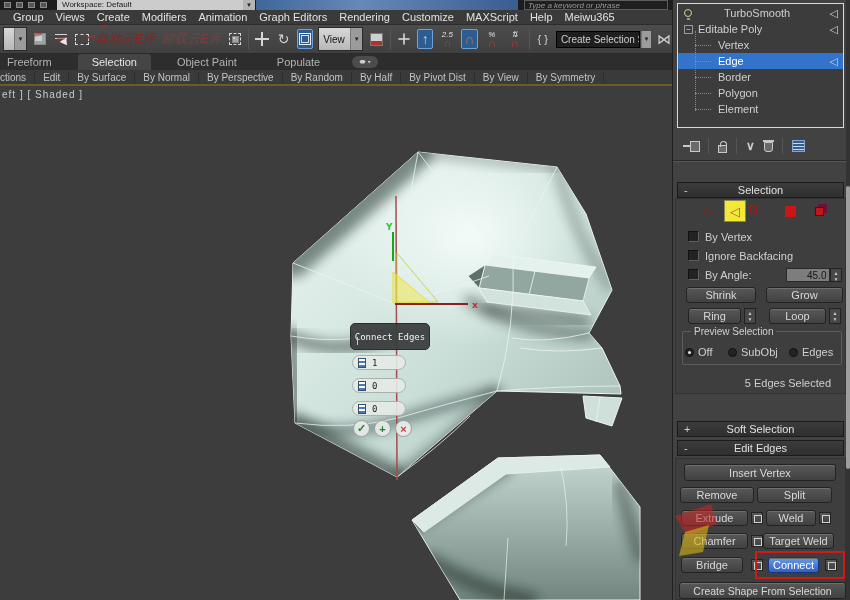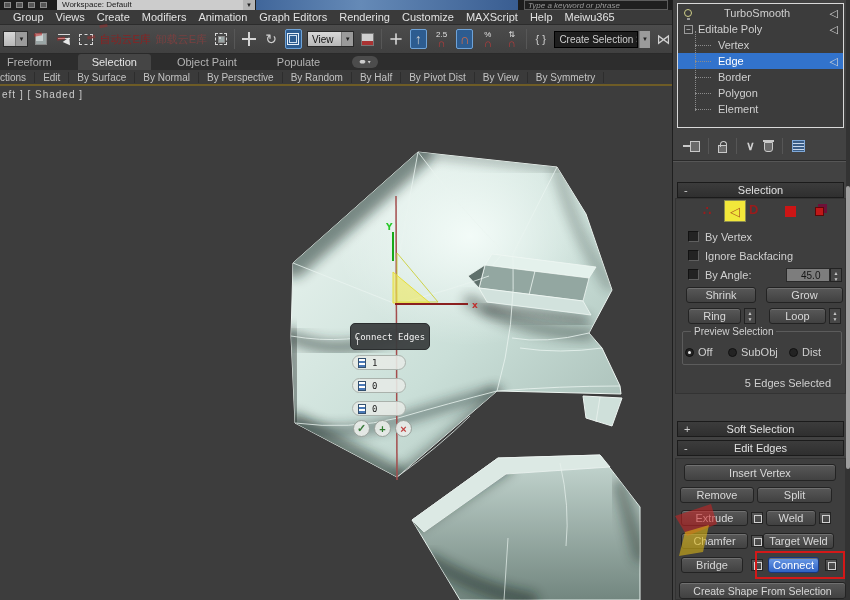--- a/index.html
+++ b/index.html
@@ -26,43 +26,43 @@
   .menu-item { color:#e2e2e2; font-size:11px; white-space:nowrap; cursor:default; }
 
   
   #toolbar { position:absolute; left:0; top:25px; width:672px; height:29px;
              background:linear-gradient(#4c4c4c,#404040); display:flex; align-items:center; gap:5px;
              padding-left:3px; border-bottom:1px solid #2a2a2a; }
   .tb-sep { width:1px; height:20px; background:#2c2c2c; border-right:1px solid #575757; }
   .tb-ico { width:20px; height:20px; display:flex; align-items:center; justify-content:center;
             color:#d0d0d0; font-size:14px; position:relative; }
   .tb-active { background:#2d5c90; border:1px solid #6fa3d8; border-radius:2px; }
-  .combo-light { height:16px; background:linear-gradient(#d8d8d8,#b8b8b8); border:1px solid #2a2a2a;
+  .combo-light { height:24px; background:linear-gradient(#d8d8d8,#b8b8b8); border:1px solid #2a2a2a;
                  color:#111; font-size:10px; display:flex; align-items:center; padding-left:4px; gap:3px; }
   .combo-arrow { width:12px; height:100%; background:#9b9b9b; color:#222; font-size:6px;
                  display:flex; align-items:center; justify-content:center; border-left:1px solid #777; margin-left:auto; }
   .combo-dark { height:17px; background:#1e1e1e; border:1px solid #000; color:#cfcfcf; font-size:10px;
                 display:flex; align-items:center; padding-left:4px; }
-  .cn-btn { background:none; border:none; font-size:11px; color:#8a2222; white-space:nowrap; cursor:default; }
+  .cn-btn { background:none; border:none; font-size:13px; color:#8a2222; white-space:nowrap; cursor:default;font-style:italic; }
   .cube-ico { width:12px; height:12px; background:#c9d2d2; border:1px solid #888; box-shadow:inset -3px -3px 0 #9aa5a5; }
   .dashed-rect { width:14px; height:11px; border:1px dashed #d8d8d8; }
   .bars { position:relative; width:12px; height:12px; }
   .bars::before { content:""; position:absolute; left:0; top:1px; width:12px; height:8px;
        background:repeating-linear-gradient(180deg,#d8d8d8 0 1px,transparent 1px 4px); }
   .bars::after { content:""; position:absolute; right:-2px; bottom:-1px; width:0; height:0;
        border-left:4px solid transparent; border-right:4px solid transparent; border-top:7px solid #e8e8e8;
        transform:rotate(-35deg); }
   .cross { position:relative; width:14px; height:14px; }
   .cross::before { content:""; position:absolute; left:6px; top:0; width:2px; height:14px; background:#d5d5d5; }
   .cross::after  { content:""; position:absolute; left:0; top:6px; width:14px; height:2px; background:#d5d5d5; }
   .scale-glyph { position:relative; width:12px; height:12px; border:1px solid #e8f0f8; }
   .scale-glyph::after { content:""; position:absolute; right:1px; top:1px; width:6px; height:6px; border:1px solid #cfe0f0; }
   .pivot-ico { width:13px; height:13px; background:#cfcfcf; border:1px solid #777; box-shadow: inset 0 -4px 0 #a33; }
   .snap { display:flex; flex-direction:column; align-items:center; line-height:8px; width:22px; }
-  .snap .lbl { font-size:8px; color:#e0e0e0; }
+  .snap .lbl { font-size:8px; color:#e0e0e0;font-style:italic; }
   .snap .mag { font-size:11px; font-weight:bold; color:#c03a3a; }
   .scribble { position:absolute; left:34px; top:8px; width:8px; height:3px; background:rgba(190,35,35,.55);
       transform:rotate(-10deg);
       box-shadow:22px 8px 0 rgba(190,35,35,.5), 52px 12px 0 rgba(175,45,45,.45), 66px 3px 0 rgba(190,35,35,.35); }
 
   
   #ribbontabs { position:absolute; left:0; top:54px; width:672px; height:16px; background:#2d2d2d;
                 display:flex; align-items:flex-end; gap:12px; }
   .rtab { color:#b2b2b2; font-size:11px; padding:1px 14px; height:16px; display:flex; align-items:center; }
   .rtab.active { background:#454545; color:#e6e6e6; border-radius:3px 3px 0 0; }
@@ -141,21 +141,21 @@
   .red-glyph { color:#9a1c1c; font-weight:bold; }
   .cube3d { position:relative; width:13px; height:13px; }
   .cube3d .back { position:absolute; left:3px; top:0; width:9px; height:9px; background:#6e1038; }
   .cube3d .front { position:absolute; left:0; top:3px; width:9px; height:9px; background:#c01818; border:1px solid #5a0808; }
 
   .chk { position:absolute; width:11px; height:11px; background:#232323;
          border-top:1px solid #121212; border-left:1px solid #121212;
          border-bottom:1px solid #5f5f5f; border-right:1px solid #5f5f5f; }
   .plab { position:absolute; color:#d0d0d0; font-size:11px; white-space:nowrap; }
   .numfield { position:absolute; background:#7d7d7d; border:1px solid #2a2a2a; color:#161616;
-              font-size:10px; padding-left:14px; height:14px; }
+              font-size:10px; padding-left:20px; height:14px; }
   .spinner { position:absolute; width:12px; background:#474747; border:1px solid #222;
              display:flex; flex-direction:column; align-items:center; justify-content:space-between;
              color:#c9c9c9; font-size:5px; line-height:6px; padding:1px 0; }
   .btn3d { position:absolute; background:linear-gradient(#585858,#414141); border:1px solid #232323;
            border-radius:3px; color:#d8d8d8; font-size:11px; display:flex; align-items:center;
            justify-content:center; box-shadow:inset 0 1px 0 #707070; white-space:nowrap; }
   .btn-blue { background:linear-gradient(#6a9ae6,#2f62c4); border:1px solid #16357e; color:#fff; }
   .sbox { position:absolute; width:12px; height:12px; background:linear-gradient(#585858,#414141);
           border:1px solid #232323; }
   .sbox::after { content:""; position:absolute; left:2px; top:2px; width:6px; height:6px; border:1px solid #d0d0d0; }
@@ -495,21 +495,21 @@
       </span>
 
     <div class="grpbox" style="left:9px;top:331px;width:160px;height:34px">
       <span class="gtitle">Preview Selection</span>
     </div>
     <span class="radio on" style="left:12px;top:348px"></span>
     <span class="plab" style="left:25px;top:346px">Off</span>
     <span class="radio" style="left:55px;top:348px"></span>
     <span class="plab" style="left:68px;top:346px">SubObj</span>
     <span class="radio" style="left:116px;top:348px"></span>
-    <span class="plab" style="left:129px;top:346px">Dist</span>
+    <span class="plab" style="left:129px;top:346px">Edges</span>
 
     <div id="selstatus">5 Edges Selected</div>
 
     <div class="rollhead" style="top:421px">
       <span class="mark">+</span>
       <span class="ttl">Soft Selection</span>
     </div>
     <div class="rollhead" style="top:440px">
       <span class="mark">-</span>
       <span class="ttl">Edit Edges</span>

